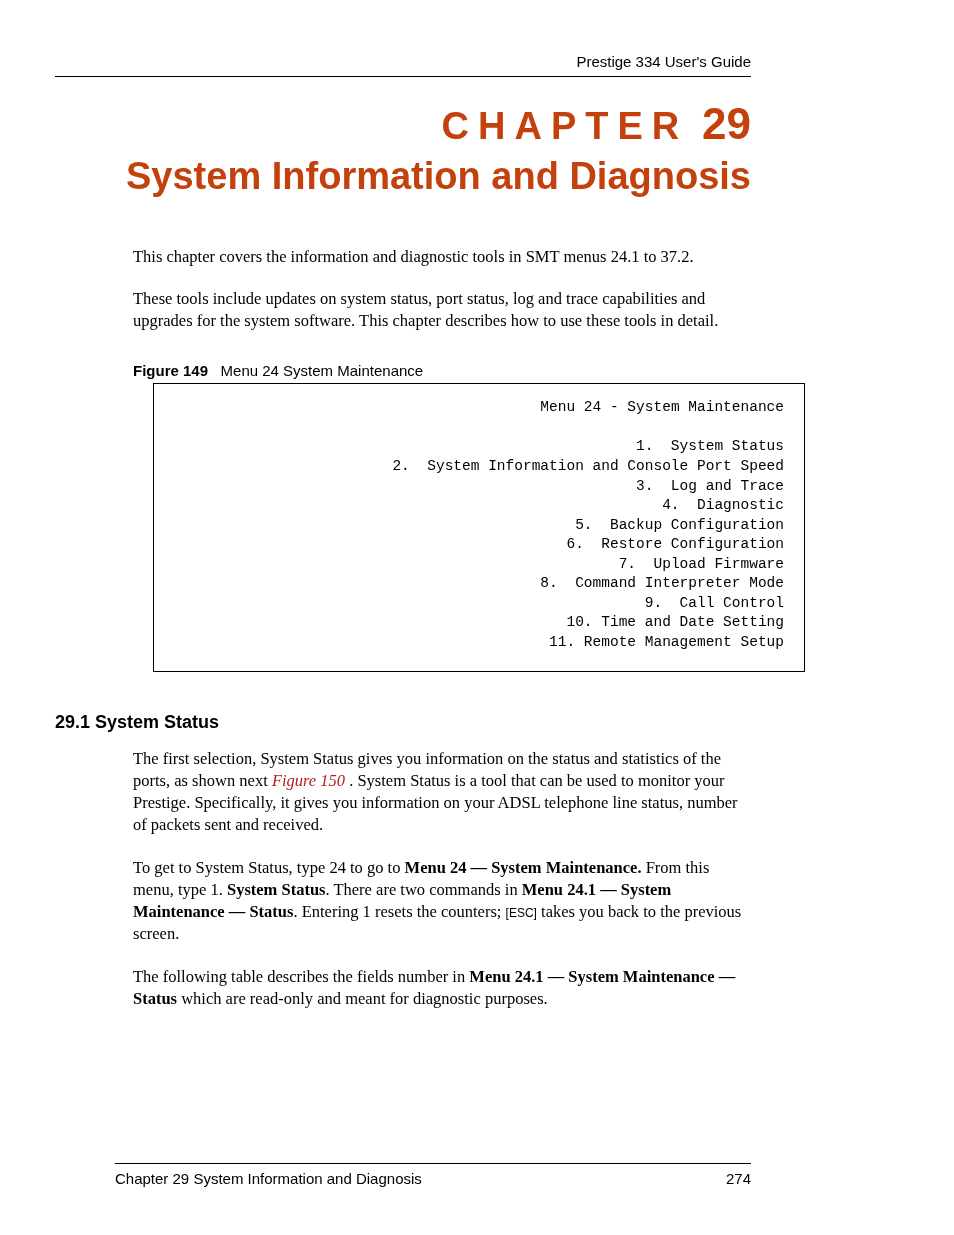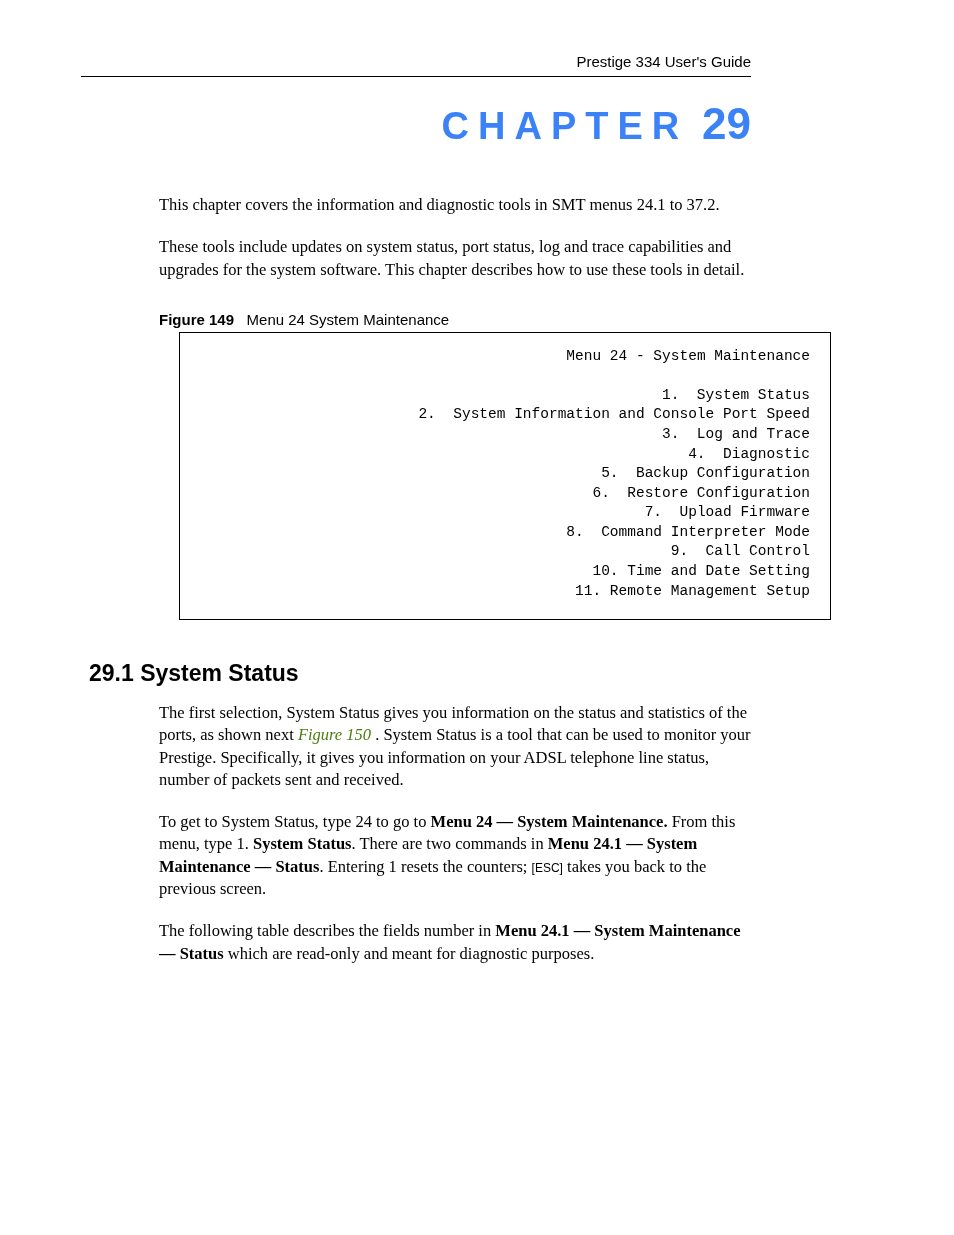--- a/index.html
+++ b/index.html
@@ -6,37 +6,37 @@
     font-family: "Times New Roman", Times, serif;
     font-size: 16.5px;
     color: #000;
     margin: 0;
     background: #fff;
   }
   .page {
     width: 836px;
     min-height: 1235px;
     box-sizing: border-box;
-    padding: 53px 85px 0 81px;
+    padding: 53px 85px 0 55px;
     position: relative;
   }
   .running-head {
     text-align: right;
     font-family: Arial, Helvetica, sans-serif;
     font-size: 15px;
     padding-bottom: 6px;
   }
   .top-rule {
     border: none;
     border-top: 1.5px solid #000;
     margin: 0 0 22px 0;
   }
   .chapter-head {
     text-align: right;
-    color: #3b82f6;
+    color: #c2410c;
     font-family: Arial, Helvetica, sans-serif;
     font-weight: bold;
     margin: 20px 0 45px 0;
   }
   .chapter-label {
     font-size: 38px;
     letter-spacing: 9px;
   }
   .chapter-number {
     font-size: 44px;
@@ -67,26 +67,26 @@
     padding: 14px 20px 18px 110px;
     font-family: "Courier New", Courier, monospace;
     font-size: 14.5px;
     line-height: 1.35;
     white-space: pre;
     width: 520px;
     text-align: right;
   }
   .section-heading {
     font-family: Arial, Helvetica, sans-serif;
-    font-size: 23px;
+    font-size: 18px;
     font-weight: bold;
-    margin: 40px 0 15px 8px;
+    margin: 40px 0 15px 0;
   }
   .link {
-    color: #4d7c0f;
+    color: #b91c1c;
     font-style: italic;
   }
   .bold { font-weight: bold; }
   .sans { font-family: Arial, Helvetica, sans-serif; font-size: 12px; }
   .footer {
     position: absolute;
     left: 115px;
     right: 85px;
     bottom: 48px;
   }
@@ -109,20 +109,21 @@
 
   <div class="running-head">Prestige 334 User's Guide</div>
   <hr class="top-rule">
 
   <div class="chapter-head">
     <div>
       <span class="chapter-label">CHAPTER</span>
       <span>&nbsp;</span>
       <span class="chapter-number">29</span>
     </div>
+    <div class="chapter-title">System Information and Diagnosis</div>
   </div>
 
   <div class="body-block">
 
     <p class="para">This chapter covers the information and diagnostic tools in SMT menus 24.1 to 37.2.</p>
 
     <p class="para">These tools include updates on system status, port status, log and trace capabilities and upgrades for the system software. This chapter describes how to use these tools in detail.</p>
 
 
     <div class="figure-caption">
@@ -156,14 +157,21 @@
     <p class="para">
       <span>To get to System Status, type 24 to go to </span><span class="bold">Menu 24 — System Maintenance.</span><span> From this menu, type 1. </span><span class="bold">System Status</span><span>. There are two commands in </span><span class="bold">Menu 24.1 — System Maintenance — Status</span><span>. Entering 1 resets the counters; </span><span class="sans">[ESC]</span><span> takes you back to the previous screen.</span>
     </p>
 
     <p class="para">
       <span>The following table describes the fields number in </span><span class="bold">Menu 24.1 — System Maintenance — Status</span><span> which are read-only and meant for diagnostic purposes.</span>
     </p>
 
   </div>
 
+  <div class="footer">
+    <hr class="bottom-rule">
+    <div class="footer-row">
+      <span>Chapter 29 System Information and Diagnosis</span>
+      <span>274</span>
+    </div>
+  </div>
 
 </div>
 
 </body></html>

